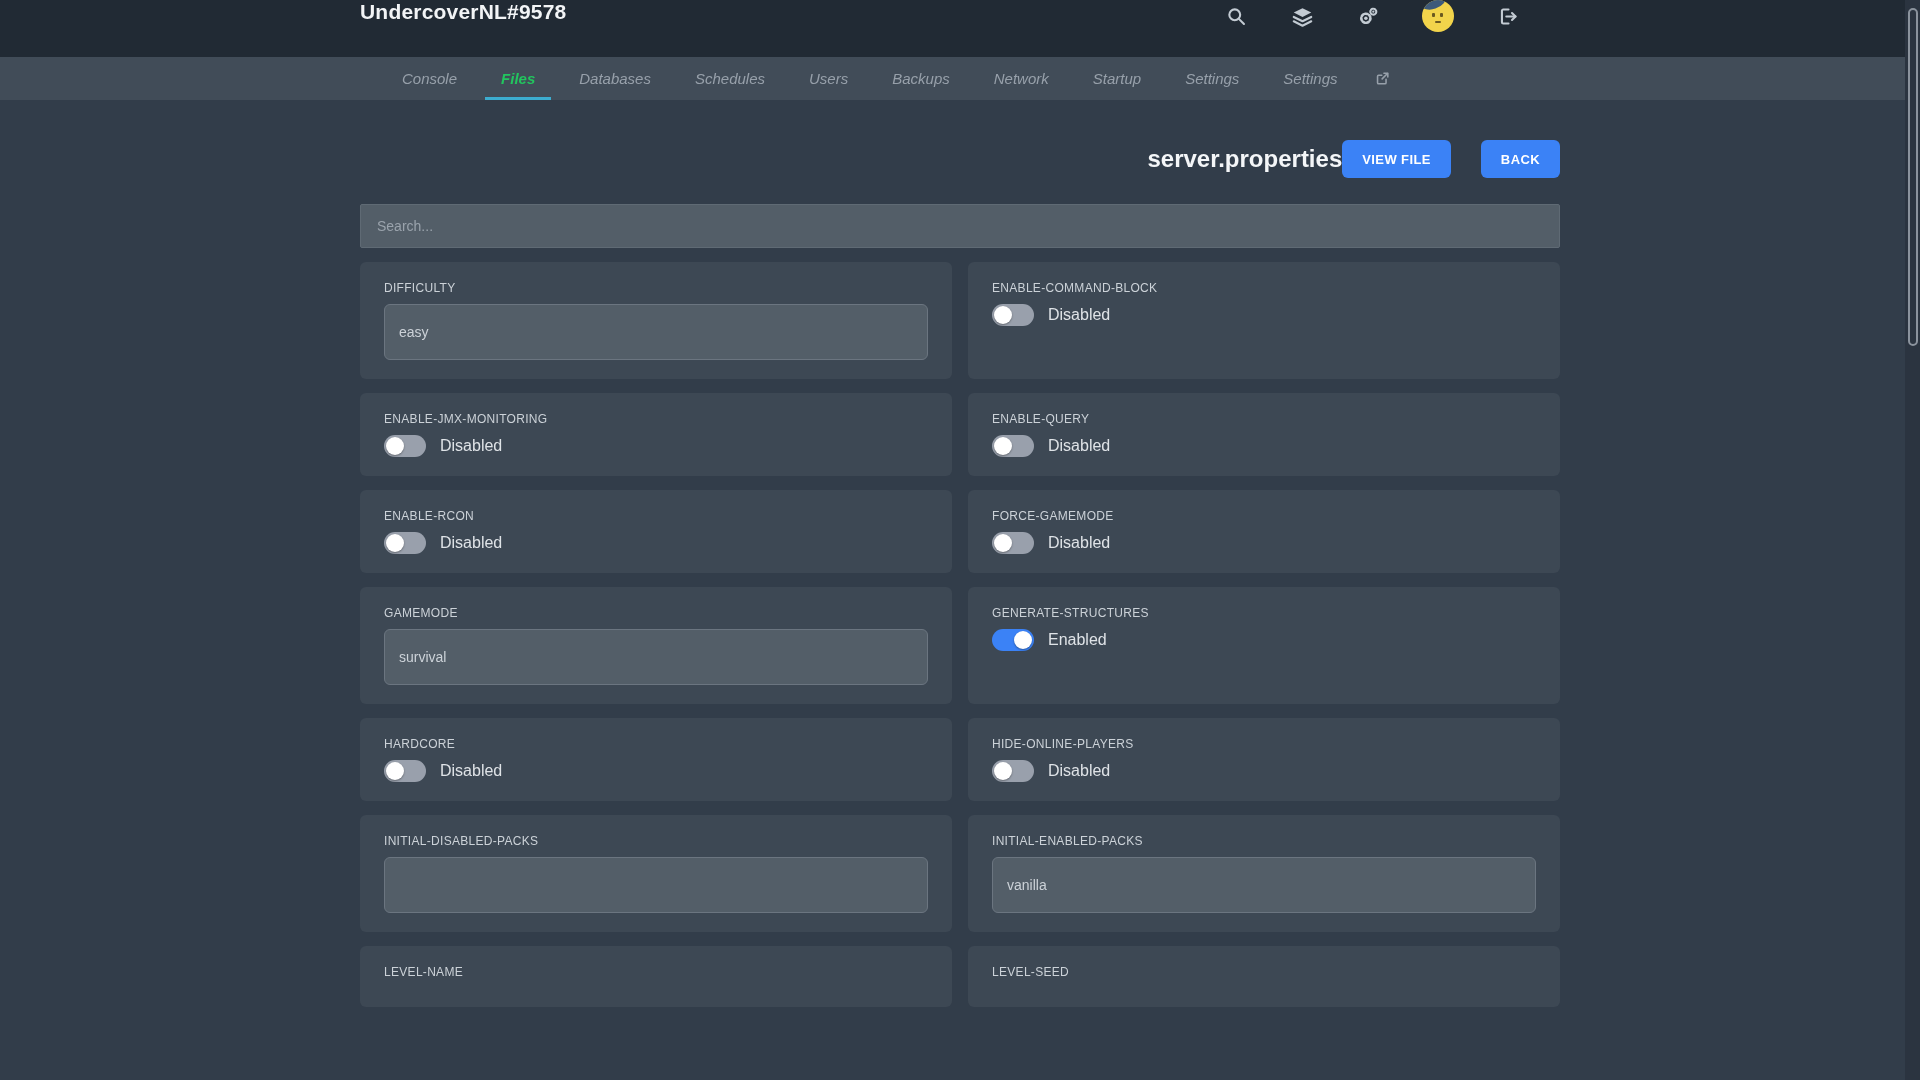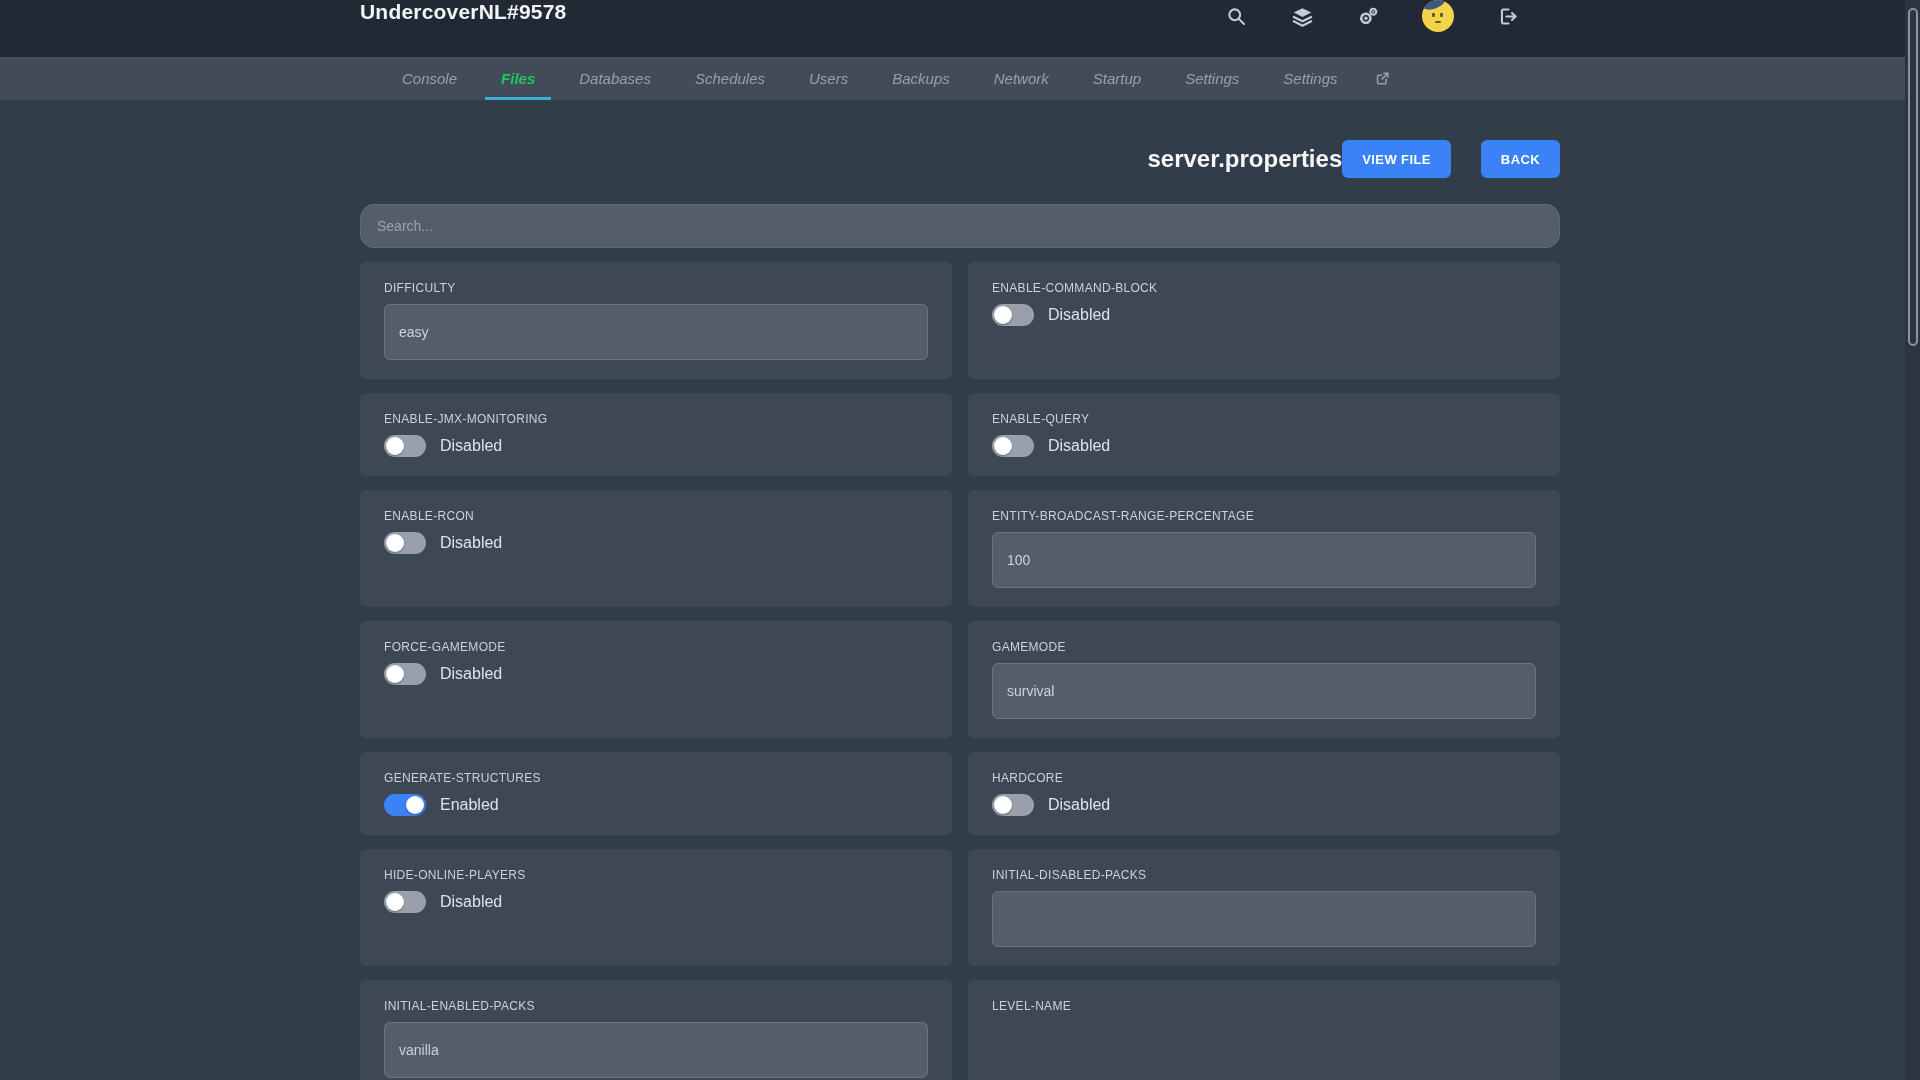--- a/index.html
+++ b/index.html
@@ -36,21 +36,21 @@
 
   
   main.container { padding-top:40px; }
   .page-head { display:flex; align-items:center; justify-content:flex-end; margin-bottom:26px; }
   .page-title { font-size:24px; font-weight:700; color:#f4f6f8; }
   .head-actions { display:flex; gap:30px; }
   .btn { background:#3b82f6; color:#ffffff; border:none; border-radius:6px; height:38px; padding:0 20px;
          font-family:"Liberation Sans",sans-serif; font-size:13px; font-weight:700; letter-spacing:.4px; cursor:pointer; }
 
   
-  .search-input { width:100%; height:44px; background:#535e68; border:1px solid #5f6a74; border-radius:14px;
+  .search-input { width:100%; height:44px; background:#535e68; border:1px solid #5f6a74; border-radius:2px;
                   padding:0 16px; font-family:"Liberation Sans",sans-serif; font-size:14px; color:#dfe3e7; outline:none; }
   .search-input::placeholder { color:#9aa3ac; }
 
   
   .grid { display:grid; grid-template-columns:1fr 1fr; gap:14px 16px; margin-top:14px; }
   .card { background:#3d4854; border-radius:6px; padding:19px 24px; }
   .card-label { font-size:12px; font-weight:400; color:#ccd2d8; letter-spacing:.3px; margin-bottom:9px; }
   .field { width:100%; height:56px; background:#535e68; border:1px solid #6b7580; border-radius:6px;
            padding:0 14px; font-family:"Liberation Sans",sans-serif; font-size:14px; color:#ccd2d8; outline:none; }
   .toggle-row { display:flex; align-items:center; gap:14px; margin-top:4px; }
@@ -177,21 +177,20 @@
       </section>
       <section class="card">
         <div class="card-label">ENABLE-RCON</div>
         <div class="toggle-row">
           <button class="toggle">
             <span class="knob"></span>
           </button>
           <span class="toggle-state">Disabled</span>
         </div>
       </section>
-      <section class="card"><div class="card-label">ENTITY-BROADCAST-RANGE-PERCENTAGE</div><input type="text" class="field" value="100" style=""></section>
       <section class="card">
         <div class="card-label">FORCE-GAMEMODE</div>
         <div class="toggle-row">
           <button class="toggle">
             <span class="knob"></span>
           </button>
           <span class="toggle-state">Disabled</span>
         </div>
       </section>
       <section class="card"><div class="card-label">GAMEMODE</div><input type="text" class="field" value="survival" style=""></section>

